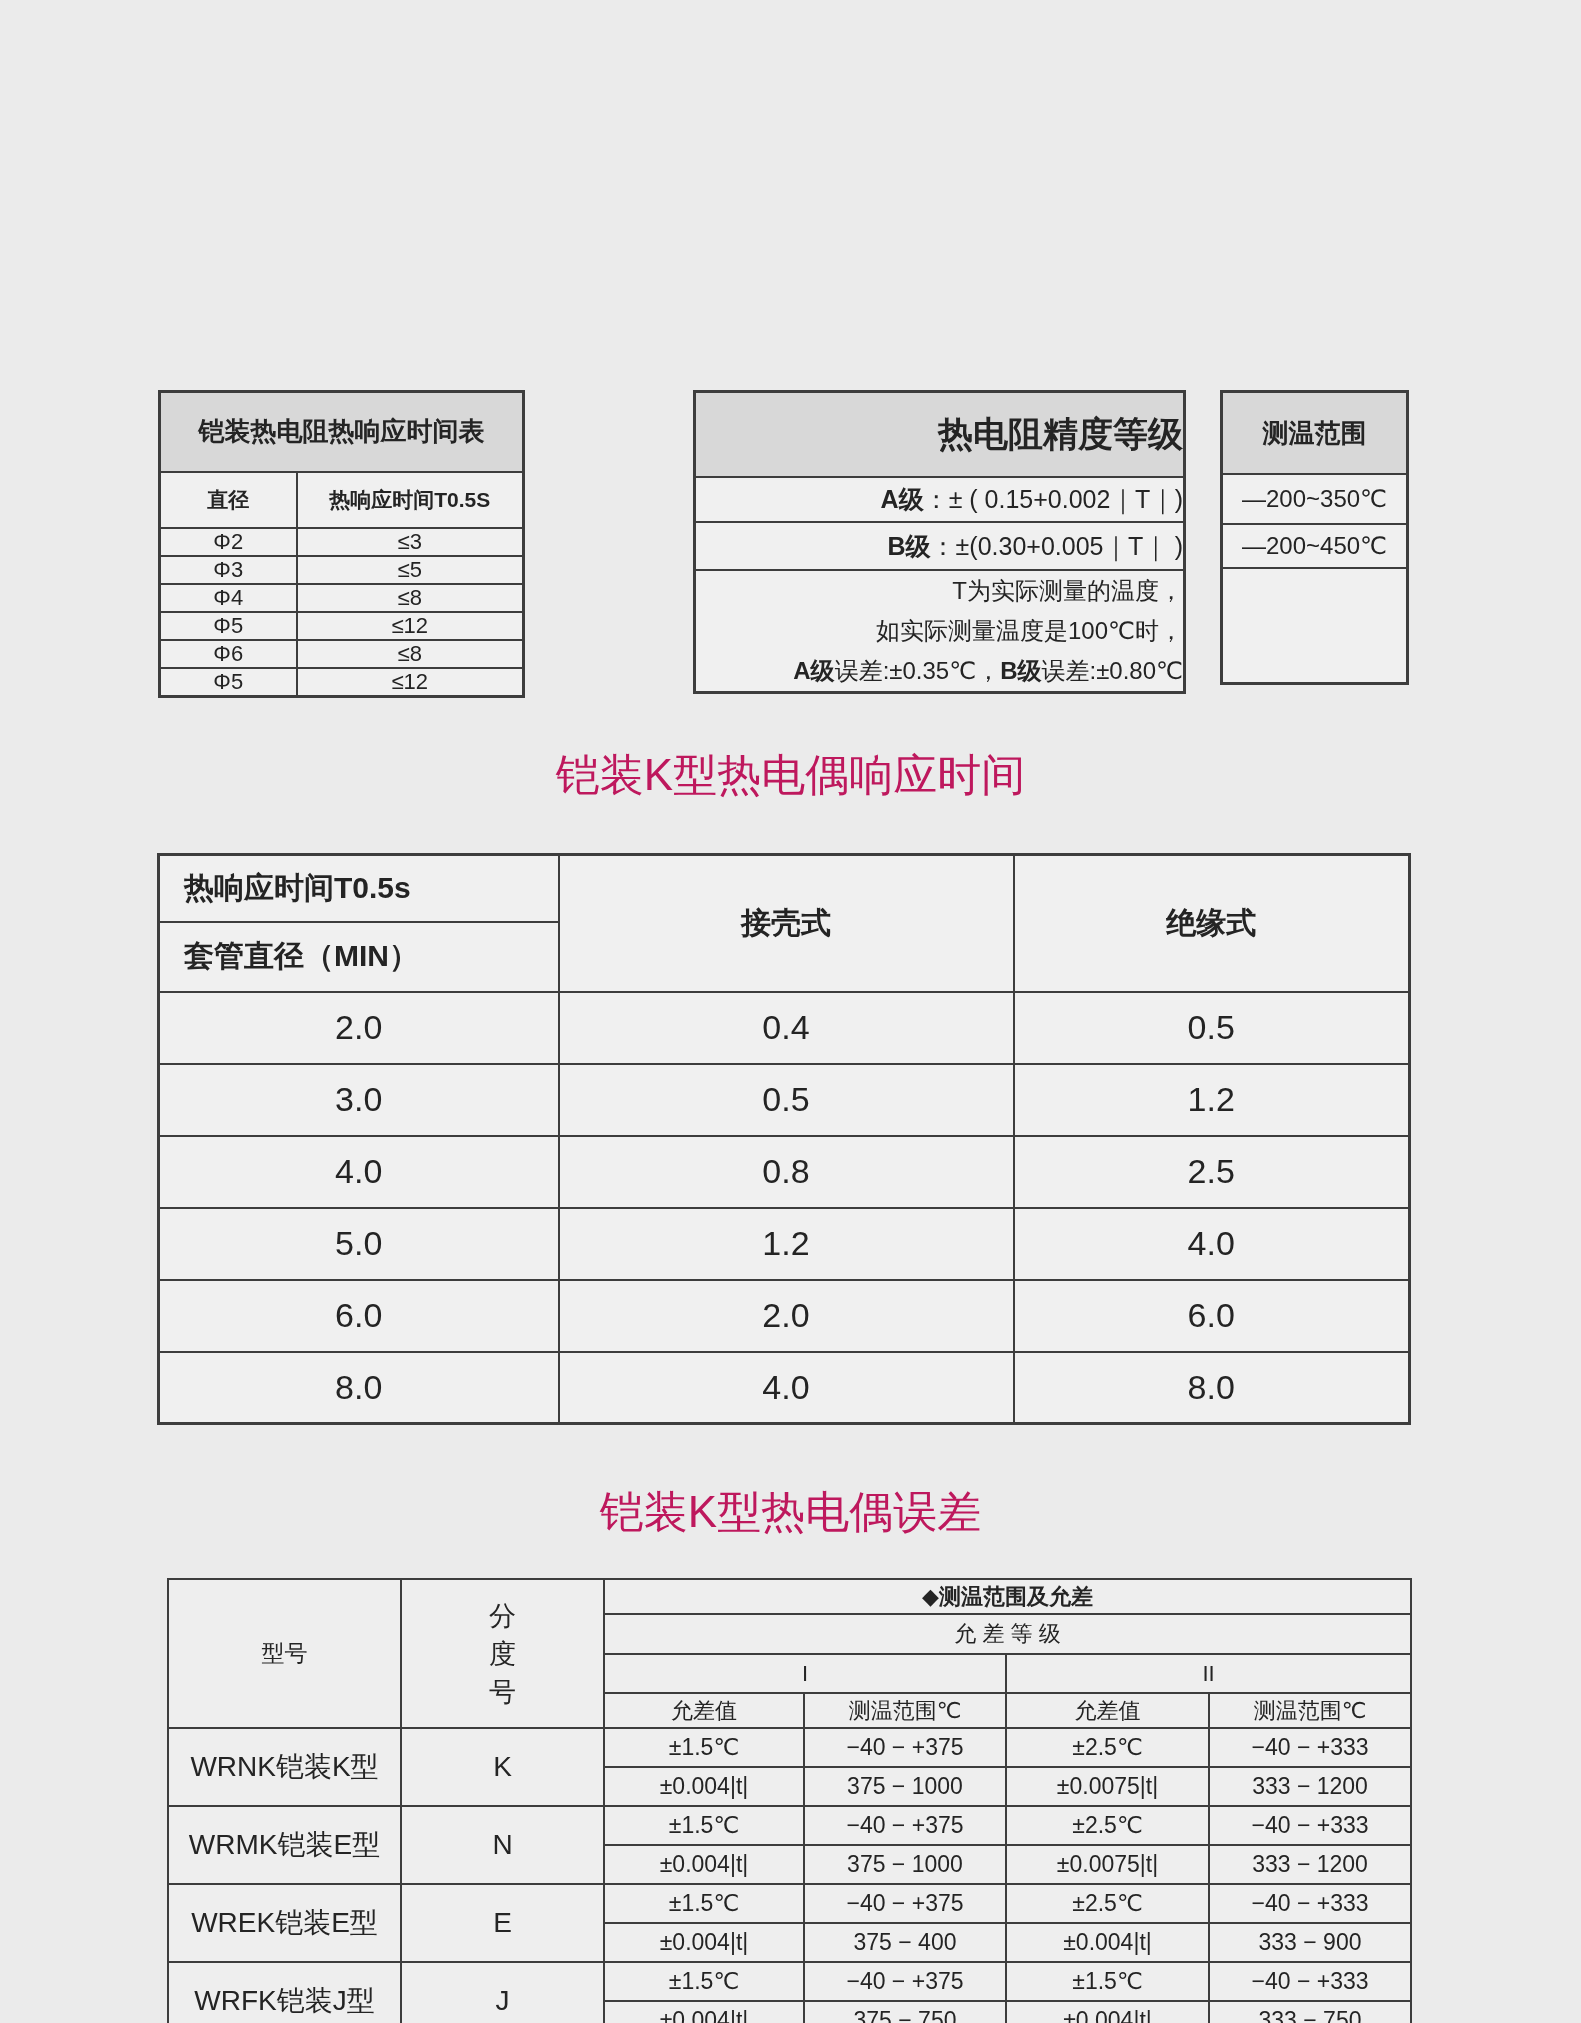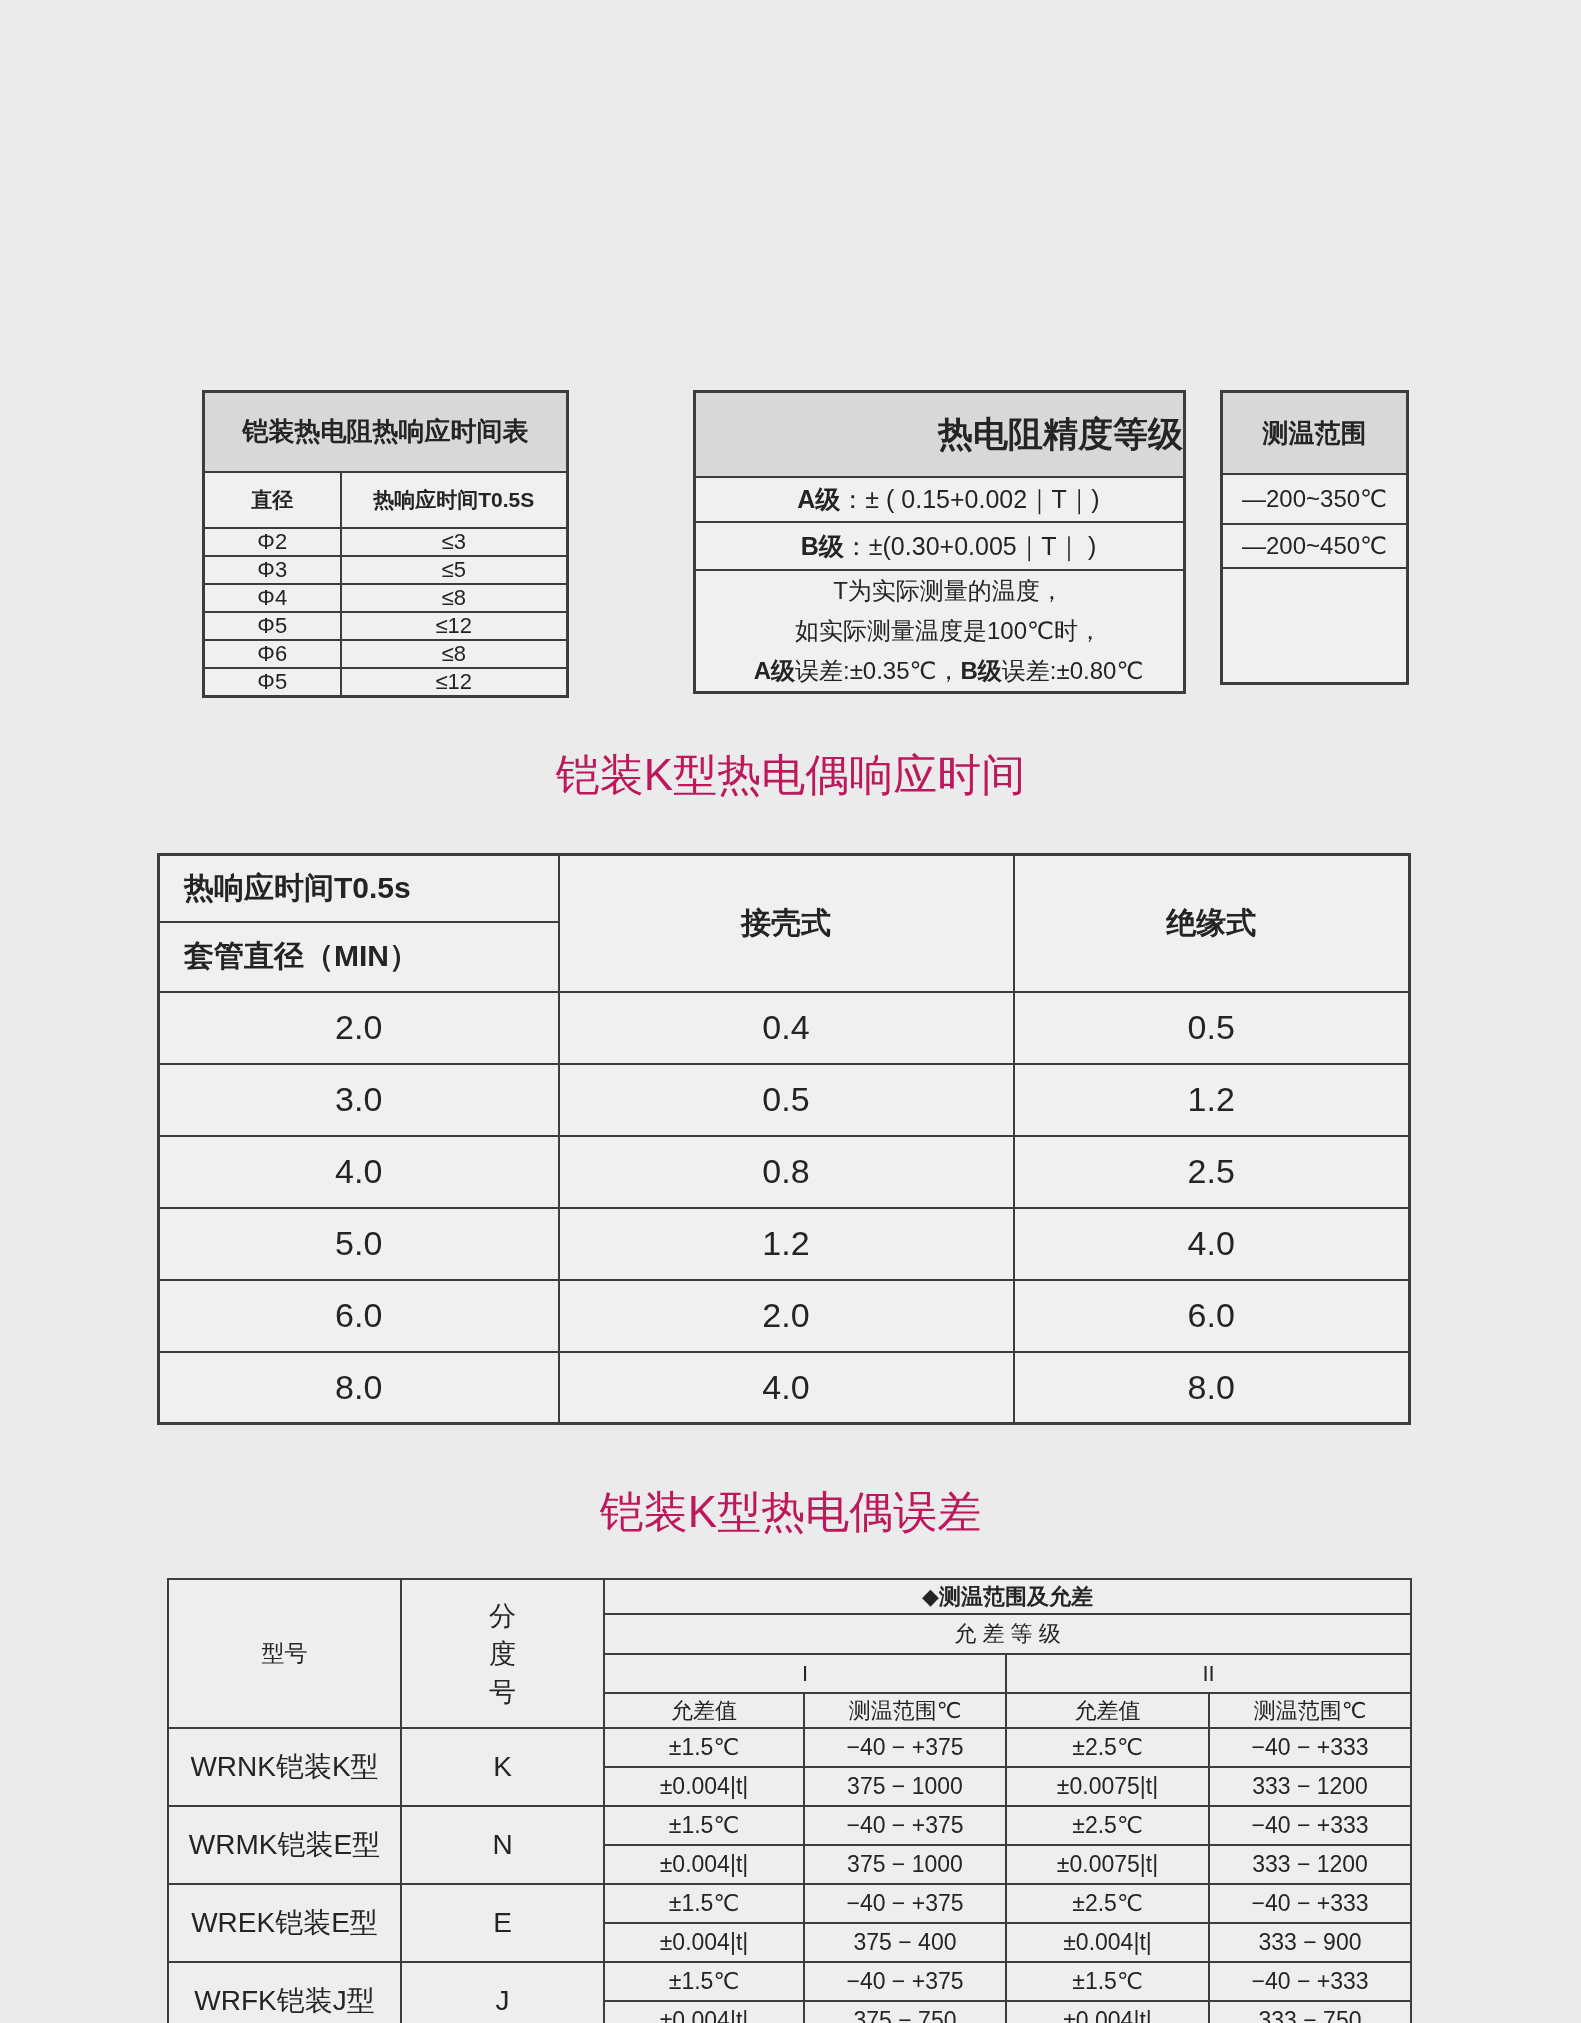--- a/index.html
+++ b/index.html
@@ -14,33 +14,33 @@
              letter-spacing:14px;text-shadow:0 3px 4px rgba(0,0,0,0.15);}
 
   
   .tbl{position:absolute;border-collapse:collapse;table-layout:fixed;background:#f0f0f0;
        border:3px solid #3d3d3d;}
   .tbl td{border:2px solid #3d3d3d;text-align:center;vertical-align:middle;padding:0;
           overflow:hidden;}
   .tbl .band{background:#d8d8d8;font-weight:bold;}
 
   
-  .tbl-a{left:158px;top:390px;width:364px;height:295px;font-size:22px;margin-left:44px;}
+  .tbl-a{left:158px;top:390px;width:364px;height:295px;font-size:22px;}
   .tbl-a .band{font-size:26px;}
   .tbl-a tr.t-title{height:80px;}
   .tbl-a tr.t-sub{height:56px;}
   .tbl-a tr.t-sub td{font-weight:bold;font-size:21px;}
   .tbl-a tr.t-row{height:27px;}
 
   
   .tbl-b{left:693px;top:390px;width:490px;height:295px;font-size:25px;}
   .tbl-b .band{font-size:35px;height:83px;text-align:right;}
   .tbl-b tr.t-a{height:45px;}
   .tbl-b tr.t-b{height:48px;}
-  .tbl-b td.left{text-align:center;padding-left:18px;}
+  .tbl-b td.left{text-align:right;padding-left:18px;}
   .tbl-b .note{line-height:40px;font-size:24px;vertical-align:middle;}
   .bold{font-weight:bold;}
 
   
   .tbl-c{left:1220px;top:390px;width:186px;height:295px;font-size:24px;}
   .tbl-c .band{font-size:26px;height:80px;}
   .tbl-c tr.t-r1{height:50px;}
   .tbl-c tr.t-r2{height:44px;}
 
   

